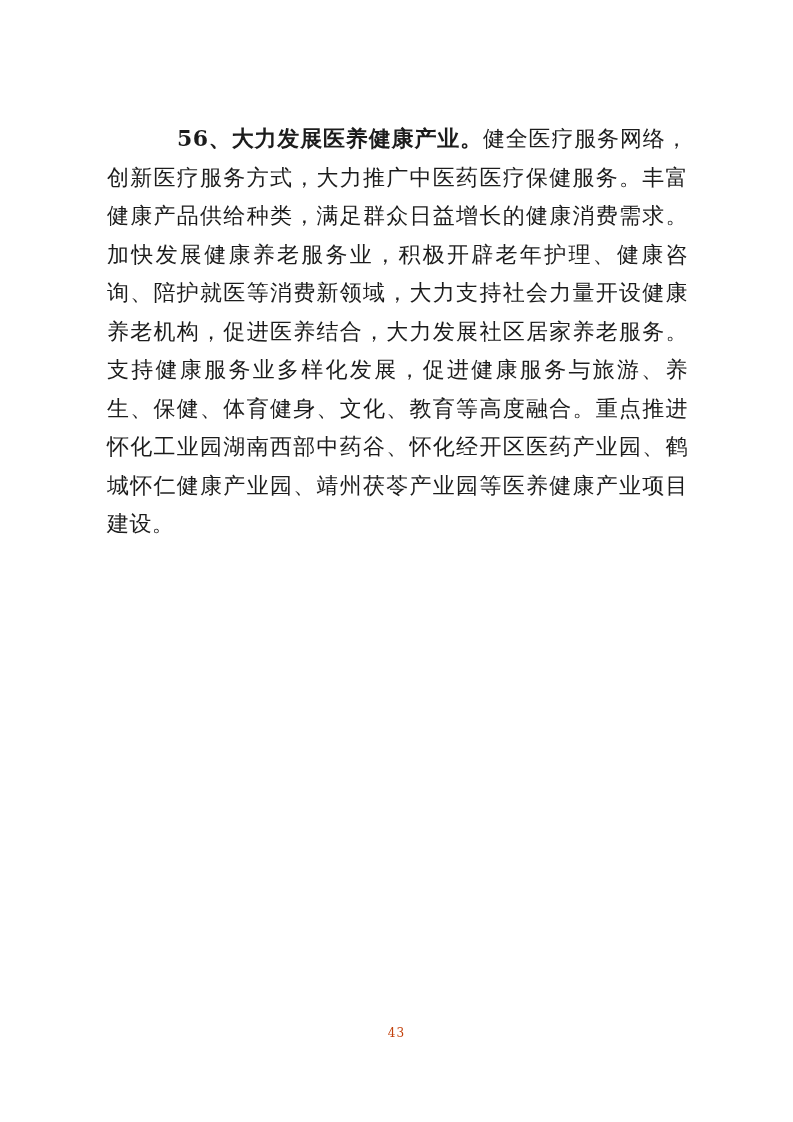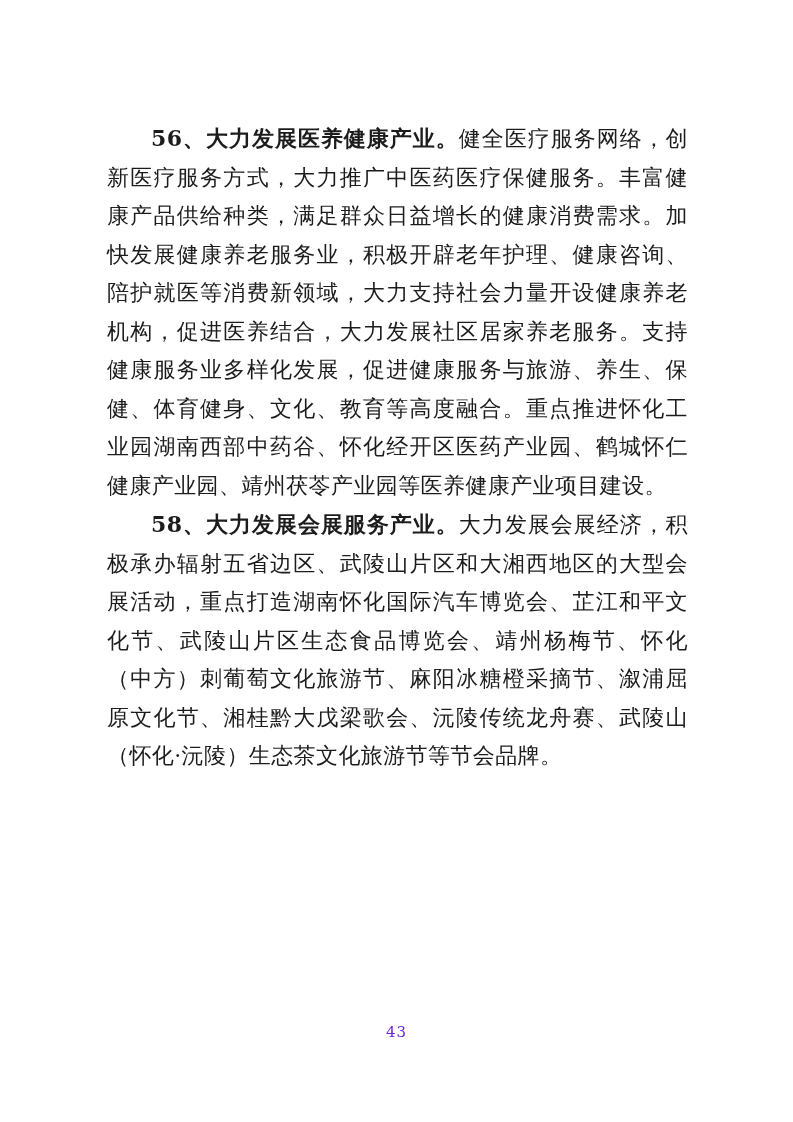--- a/index.html
+++ b/index.html
@@ -27,38 +27,38 @@
     text-justify: inter-character;
     letter-spacing: 0.4px;
   }
   .para {
     margin: 0;
     padding: 0;
     text-indent: 44px;
   }
   .para .lead {
     font-weight: bold;
+    margin-left: 26px;
   }
   .footer {
     position: absolute;
     left: 0;
     top: 1022px;
     width: 793px;
     text-align: center;
   }
   .page-number {
-    font-size: 15px;
+    font-size: 12px;
     letter-spacing: 1px;
-    color: #6d28d9;
+    color: #c2410c;
   }
 </style>
 </head>
 <body>
 
 <div class="page">
   <main class="body-text">
     <p class="para"><span class="lead">56、大力发展医养健康产业。</span><span>健全医疗服务网络，创新医疗服务方式，大力推广中医药医疗保健服务。丰富健康产品供给种类，满足群众日益增长的健康消费需求。加快发展健康养老服务业，积极开辟老年护理、健康咨询、陪护就医等消费新领域，大力支持社会力量开设健康养老机构，促进医养结合，大力发展社区居家养老服务。支持健康服务业多样化发展，促进健康服务与旅游、养生、保健、体育健身、文化、教育等高度融合。重点推进怀化工业园湖南西部中药谷、怀化经开区医药产业园、鹤城怀仁健康产业园、靖州茯苓产业园等医养健康产业项目建设。</span></p>
-    <p class="para"><span class="lead">58、大力发展会展服务产业。</span><span>大力发展会展经济，积极承办辐射五省边区、武陵山片区和大湘西地区的大型会展活动，重点打造湖南怀化国际汽车博览会、芷江和平文化节、武陵山片区生态食品博览会、靖州杨梅节、怀化（中方）刺葡萄文化旅游节、麻阳冰糖橙采摘节、溆浦屈原文化节、湘桂黔大戊梁歌会、沅陵传统龙舟赛、武陵山（怀化·沅陵）生态茶文化旅游节等节会品牌。</span></p>
   </main>
   <footer class="footer">
     <span class="page-number">43</span>
   </footer>
 </div>
 
 </body></html>

